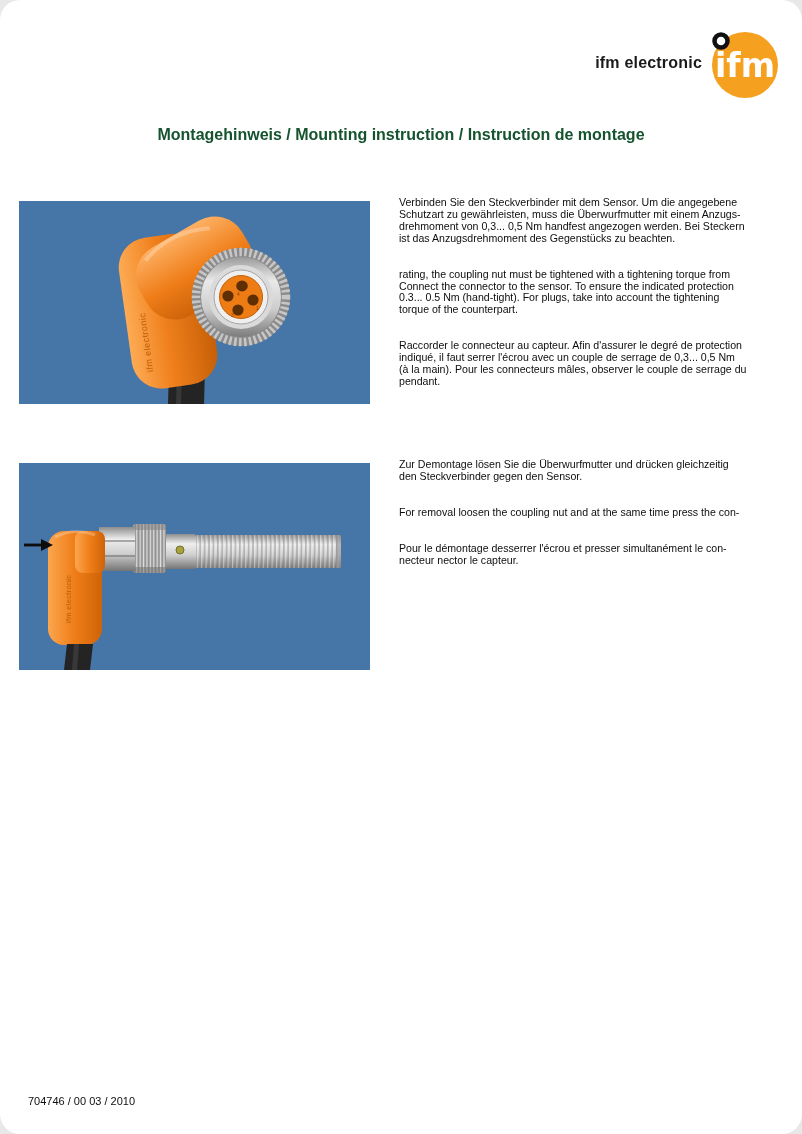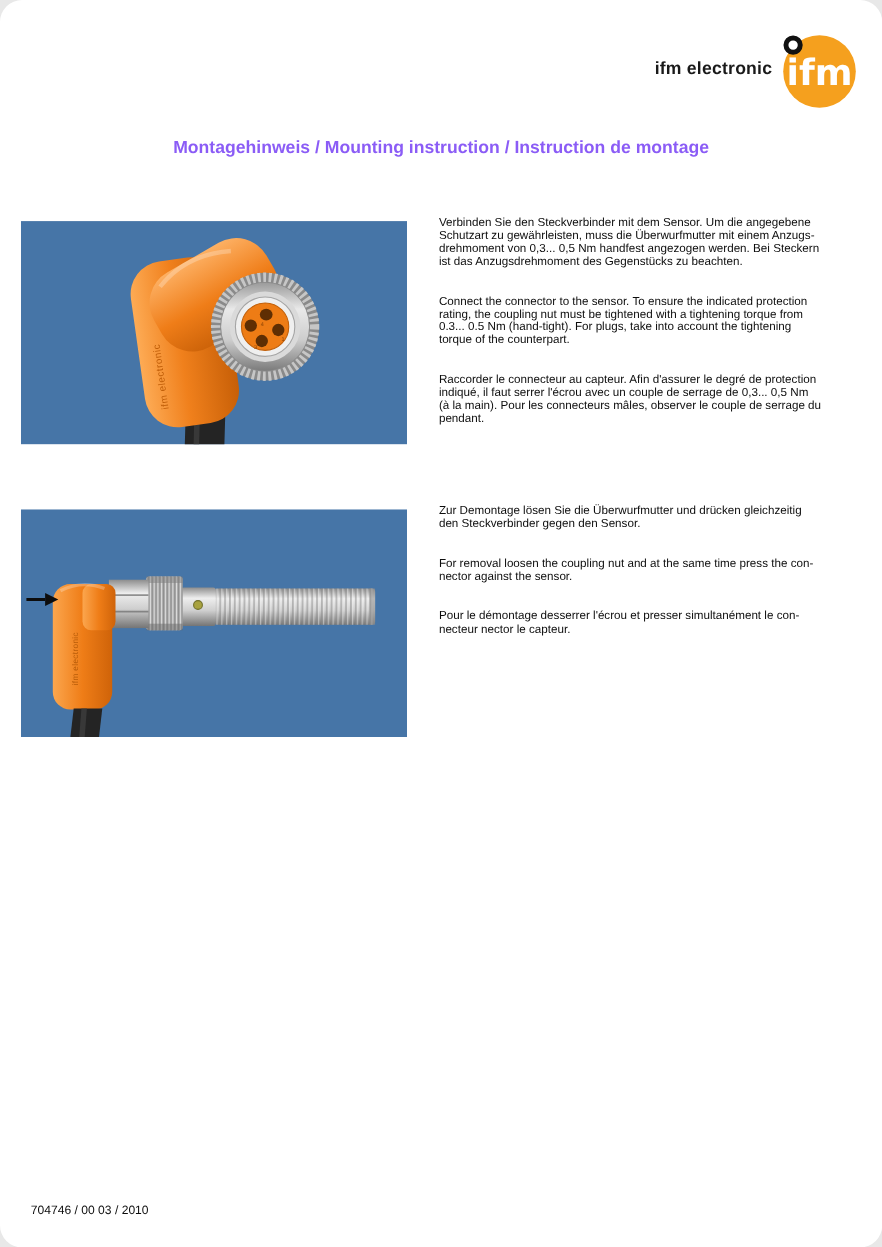--- a/index.html
+++ b/index.html
@@ -8,21 +8,21 @@
     background:#ffffff; overflow:hidden;
     font-family:"Liberation Sans", sans-serif; color:#111;border-radius:20px;
   }
   
   .logo { position:absolute; top:28px; right:23px; display:flex; align-items:flex-start; }
   .brand { font-size:16px; font-weight:700; color:#1a1a1a; margin-top:26px; margin-right:3px; letter-spacing:0.2px; }
   .logo-mark { display:block; }
   
   .title {
     position:absolute; left:0; top:126px; width:100%; margin:0;
-    text-align:center; font-size:16px; font-weight:700; color:#8b5cf6;
+    text-align:center; font-size:16px; font-weight:700; color:#14532d;
   }
   
   .fig { position:absolute; margin:0; line-height:0; }
   .fig1 { left:19px; top:201px; width:351px; height:203px; }
   .fig2 { left:19px; top:463px; width:351px; height:207px; }
   
   .col { position:absolute; left:399px; width:380px; font-size:10.6px; line-height:11.9px; color:#0d0d0d; }
   .col1 { top:197px; }
   .col2 { top:459px; }
   .col p { margin:0 0 24px 0; }
@@ -101,22 +101,22 @@
   </figure>
 
   <div class="col col1">
     <p>
       <span class="tline">Verbinden Sie den Steckverbinder mit dem Sensor. Um die angegebene</span>
       <span class="tline">Schutzart zu gewährleisten, muss die Überwurfmutter mit einem Anzugs-</span>
       <span class="tline">drehmoment von 0,3... 0,5 Nm handfest angezogen werden. Bei Steckern</span>
       <span class="tline">ist das Anzugsdrehmoment des Gegenstücks zu beachten.</span>
     </p>
     <p>
+      <span class="tline">rating, the coupling nut must be tightened with a tightening torque from</span>
       <span class="tline">Connect the connector to the sensor. To ensure the indicated protection</span>
-      <span class="tline">rating, the coupling nut must be tightened with a tightening torque from</span>
       <span class="tline">0.3... 0.5 Nm (hand-tight). For plugs, take into account the tightening</span>
       <span class="tline">torque of the counterpart.</span>
     </p>
     <p>
       <span class="tline">Raccorder le connecteur au capteur. Afin d'assurer le degré de protection</span>
       <span class="tline">indiqué, il faut serrer l'écrou avec un couple de serrage de 0,3... 0,5 Nm</span>
       <span class="tline">(à la main). Pour les connecteurs mâles, observer le couple de serrage du</span>
       <span class="tline">pendant.</span>
     </p>
   </div>
@@ -187,21 +187,20 @@
     </svg>
   </figure>
 
   <div class="col col2">
     <p>
       <span class="tline">Zur Demontage lösen Sie die Überwurfmutter und drücken gleichzeitig</span>
       <span class="tline">den Steckverbinder gegen den Sensor.</span>
     </p>
     <p>
       <span class="tline">For removal loosen the coupling nut and at the same time press the con-</span>
-      <span class="tline">nector against the sensor.</span>
     </p>
     <p>
       <span class="tline">Pour le démontage desserrer l'écrou et presser simultanément le con-</span>
       <span class="tline">necteur nector le capteur.</span>
     </p>
   </div>
 
   <div class="footer">
     <span>704746 / 00</span>
     <span class="date">03 / 2010</span>

